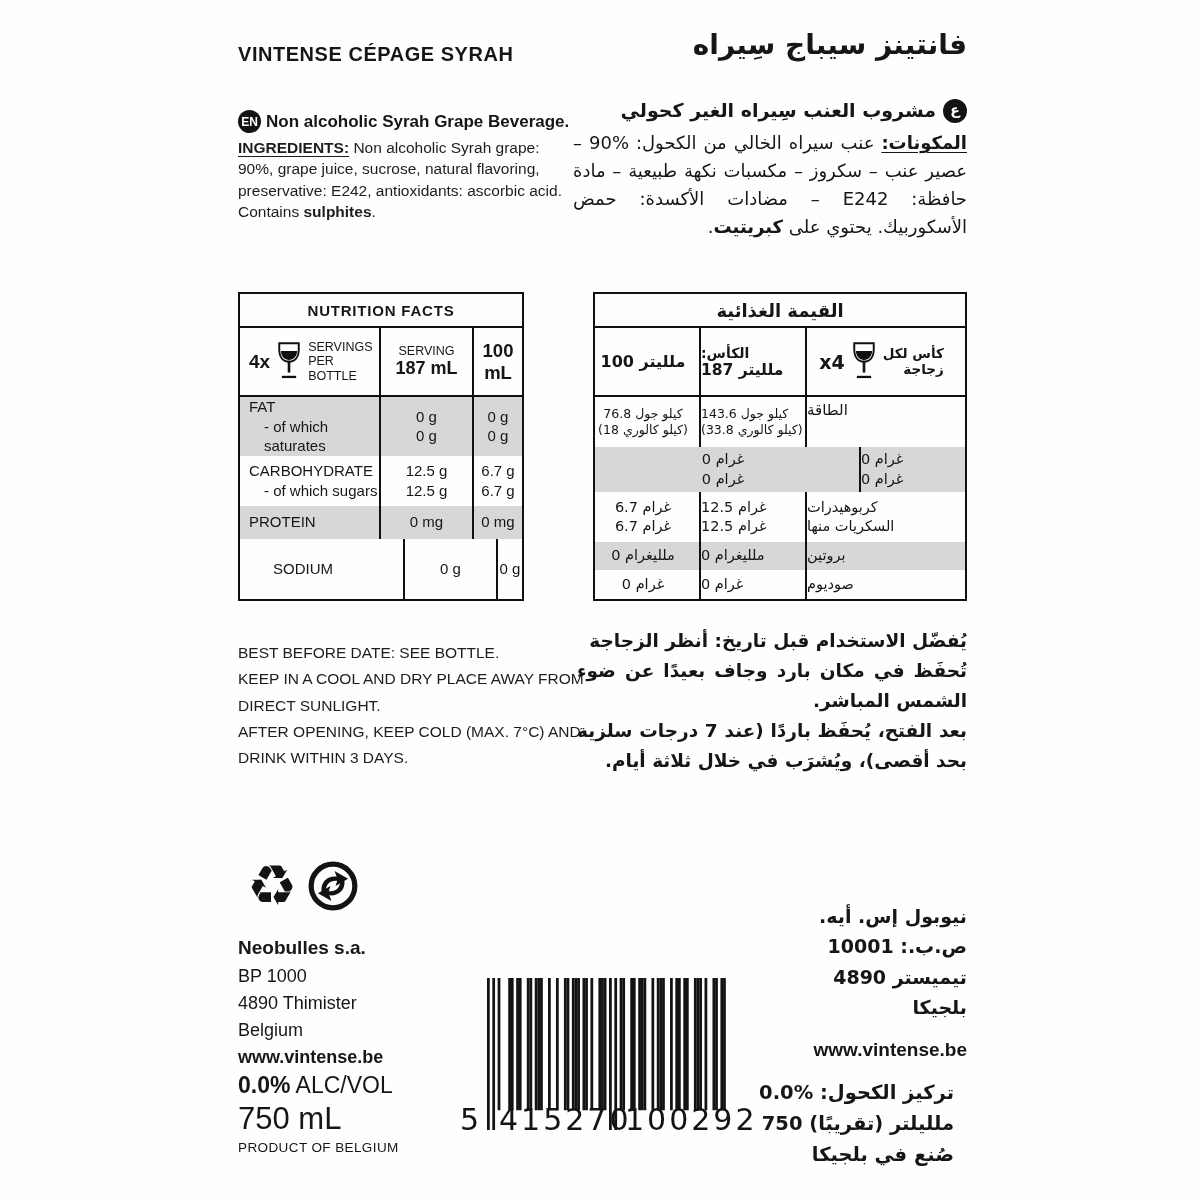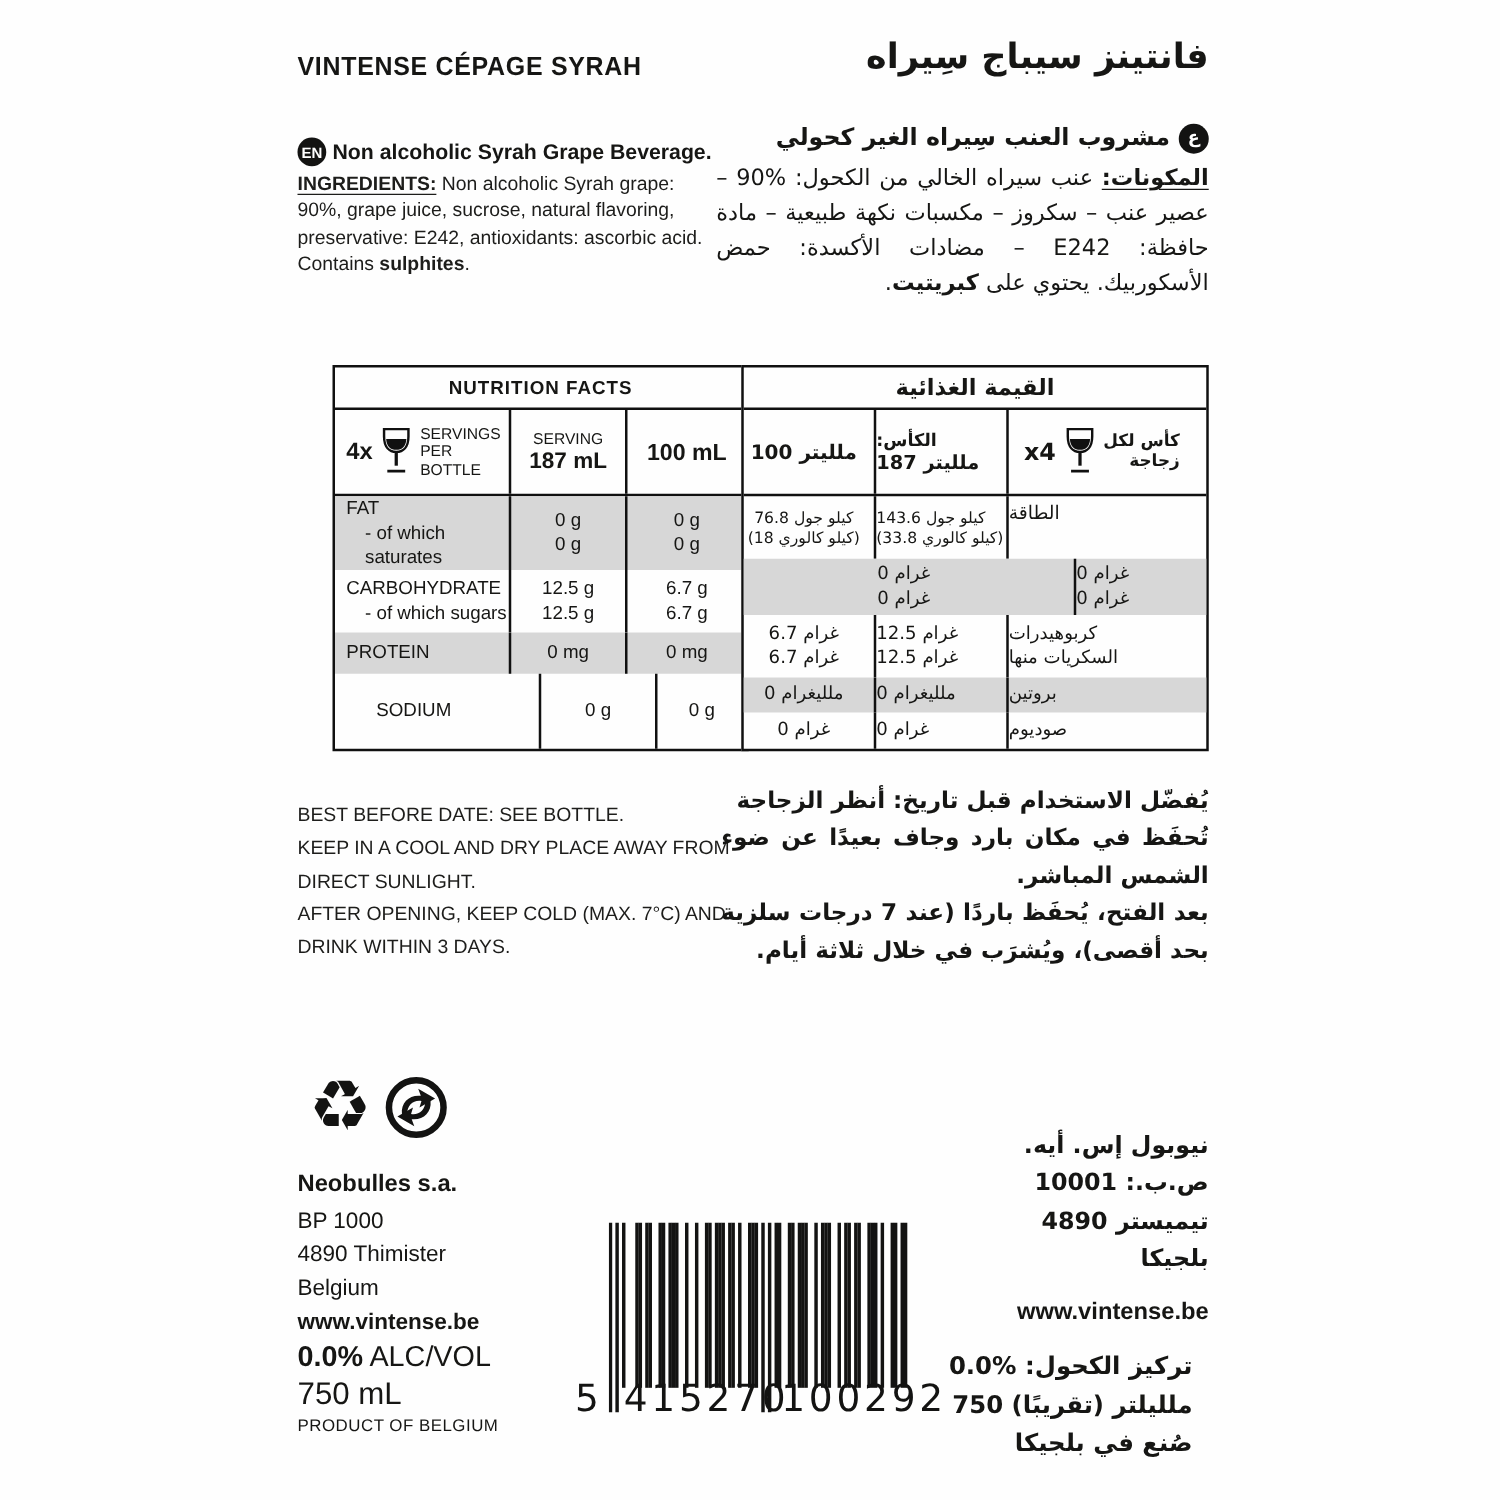--- a/index.html
+++ b/index.html
@@ -31,21 +31,21 @@
   
   .ing-en { left:238px; top:110px; width:336px; }
   .ing-en .prod-line { display:flex; align-items:center; gap:5px; font-size:17px; font-weight:700; }
   .ing-en .body { margin-top:4px; font-size:15.5px; line-height:1.38; color:#1d1d1b; }
   .ing-ar { right:233px; top:96px; width:394px; font-size:18px; line-height:1.55; text-align:justify; }
   .ing-ar .prod-line { display:flex; align-items:center; gap:7px; font-size:19px; font-weight:700; justify-content:flex-start; }
   .ing-ar .body { margin-top:4px; }
 
   
   .ntable { border:2.5px solid #101010; display:flex; flex-direction:column; background:#fefefe; }
-  .table-en { left:238px; top:292px; width:333px; height:309px;margin-left:28px; }
+  .table-en { left:238px; top:292px; width:286px; height:309px; }
   .table-ar { left:593px; top:292px; width:374px; height:309px; }
   .nt-title { flex:0 0 34px; display:flex; align-items:center; justify-content:center;
               border-bottom:2.5px solid #101010; font-weight:700; }
   .table-en .nt-title { font-size:15px; letter-spacing:.8px; }
   .table-ar .nt-title { font-size:18px; }
   .nt-head { flex:0 0 69px; display:flex; border-bottom:2.5px solid #101010; }
   .nt-row { display:flex; }
   .shaded { background:#d7d7d7; }
   .cell { display:flex; flex-direction:column; justify-content:center; overflow:hidden; }
 
@@ -90,21 +90,21 @@
   .storage-ar { right:233px; top:626px; width:390px; font-size:18.5px; line-height:1.62; font-weight:700; text-align:justify; }
 
   
   .recycle-row { left:247px; top:858px; display:flex; align-items:center; gap:10px; }
   .mobius { font-family:"DejaVu Sans", sans-serif; font-size:56px; line-height:1; color:#131312; }
   .producer-en { left:238px; top:934px; font-size:18px; line-height:1.5; }
   .producer-en .name { font-size:19px; font-weight:700; }
   .producer-en .site { font-weight:700; }
   .legal-en { left:238px; top:1072px; }
   .legal-en .abv { font-size:23px; }
-  .legal-en .vol { font-size:25px; margin-top:2px; }
+  .legal-en .vol { font-size:31px; margin-top:2px; }
   .legal-en .origin { font-size:13.5px; letter-spacing:.4px; margin-top:3px; }
 
   
   .producer-ar { right:233px; top:901px; font-size:19px; line-height:1.6; font-weight:700; }
   .producer-ar .site { margin-top:12px; font-family:"Liberation Sans", sans-serif; }
   .legal-ar { right:246px; top:1077px; font-size:19.5px; line-height:1.6; font-weight:700; }
   .legal-ar .dir-ltr { text-align:right; display:block; }
 
   
   .barcode-wrap { left:487px; top:978px; width:252px; height:185px; }

